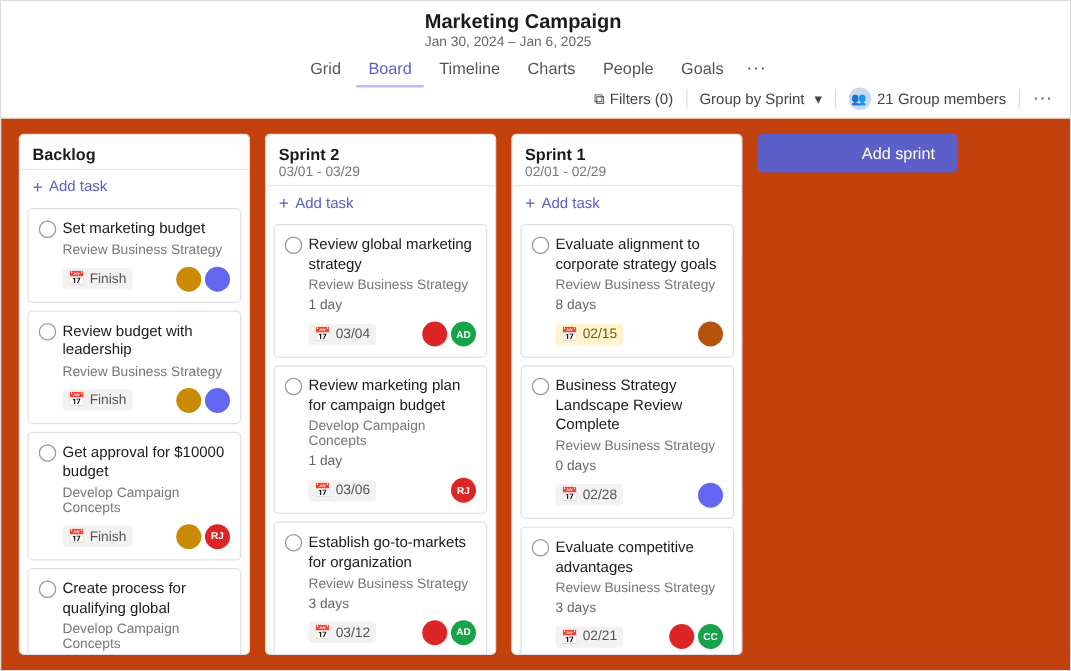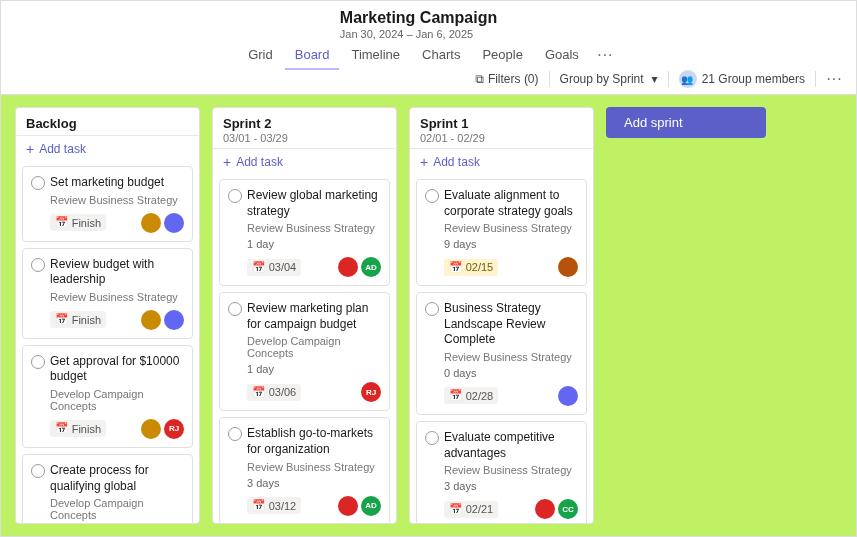--- a/index.html
+++ b/index.html
@@ -18,21 +18,21 @@
     .nav-more { padding: 6px 6px; color: #666; cursor: pointer; font-size: 16px; }
     .header-right { display: flex; align-items: center; gap: 10px; padding-bottom: 6px; margin-left: auto; }
     .filter-btn { display: flex; align-items: center; gap: 4px; font-size: 12px; color: #444; cursor: pointer; }
     .group-btn { display: flex; align-items: center; gap: 8px; font-size: 12px; color: #444; cursor: pointer; }
     .members-btn { display: flex; align-items: center; gap: 5px; font-size: 12px; color: #444; cursor: pointer; }
     .members-icon { width: 18px; height: 18px; border-radius: 50%; background: #c8d8f0; display: flex; align-items: center; justify-content: center; font-size: 10px; }
     .header-more { color: #666; cursor: pointer; font-size: 16px; }
     .divider-v { width: 1px; height: 16px; background: #ddd; }
 
     
-    .board-area { display: flex; flex: 1; overflow: hidden; background: #bef264; }
+    .board-area { display: flex; flex: 1; overflow: hidden; background: #c2410c; }
     .board-columns { display: flex; gap: 0; flex: 1; overflow-x: auto; padding: 12px 14px; gap: 12px; }
 
     
     .column { background: #fff; border: 1px solid #e0e0e0; border-radius: 4px; width: 185px; min-width: 185px; display: flex; flex-direction: column; overflow: hidden; }
     .column-header { padding: 8px 10px 4px 10px; }
     .column-title { font-size: 13px; font-weight: 600; color: #1a1a1a; }
     .column-date { font-size: 11px; color: #777; margin-top: 1px; }
     .add-task-btn { display: flex; align-items: center; gap: 5px; color: #5b5fc7; font-size: 12px; cursor: pointer; padding: 5px 10px; border-top: 1px solid #e8e8e8; }
     .add-task-icon { font-size: 14px; font-weight: 300; }
     .column-cards { flex: 1; overflow-y: auto; padding: 4px 6px; display: flex; flex-direction: column; gap: 6px; }
@@ -45,21 +45,21 @@
     .card-subtitle { font-size: 11px; color: #777; padding-left: 19px; }
     .card-meta { display: flex; align-items: center; gap: 3px; font-size: 11px; color: #666; padding-left: 19px; margin-top: 1px; }
     .card-footer { display: flex; align-items: center; justify-content: space-between; margin-top: 4px; padding-left: 19px; }
     .date-badge { display: flex; align-items: center; gap: 3px; font-size: 11px; color: #555; background: #f3f2f1; border-radius: 3px; padding: 2px 5px; }
     .date-badge.warning { background: #fff4ce; color: #7a5c00; }
     .calendar-icon { font-size: 11px; }
     .avatar { width: 20px; height: 20px; border-radius: 50%; display: flex; align-items: center; justify-content: center; font-size: 9px; font-weight: 600; color: #fff; flex-shrink: 0; }
 
     
     .sprint-add-col { display: flex; flex-direction: column; align-items: stretch; min-width: 160px; }
-    .add-sprint-btn { background: #5b5fc7; color: #fff; border: none; border-radius: 4px; padding: 8px 18px; font-size: 13px; font-weight: 500; cursor: pointer; text-align: left; white-space: nowrap; }
+    .add-sprint-btn { background: #5b5fc7; color: #fff; border: none; border-radius: 4px; padding: 8px 18px; font-size: 13px; font-weight: 500; cursor: pointer; text-align: right; white-space: nowrap; }
 
     
     ::-webkit-scrollbar { width: 4px; height: 4px; }
     ::-webkit-scrollbar-track { background: #f1f1f1; }
     ::-webkit-scrollbar-thumb { background: #ccc; border-radius: 2px; }
   </style>
 </head>
 <body>
 
 <div class="app-container">
@@ -272,21 +272,21 @@
           <span>Add task</span>
         </div>
         <div class="column-cards">
 
           <div class="card">
             <div class="card-title-row">
               <div class="card-circle"></div>
               <span class="card-title">Evaluate alignment to corporate strategy goals</span>
             </div>
             <div class="card-subtitle">Review Business Strategy</div>
-            <div class="card-meta">9 days</div>
+            <div class="card-meta">8 days</div>
             <div class="card-footer">
               <div class="date-badge warning">
                 <span class="calendar-icon">📅</span>
                 <span>02/15</span>
               </div>
               <div class="avatar" style="background:#b45309;"></div>
             </div>
           </div>
 
           <div class="card">

